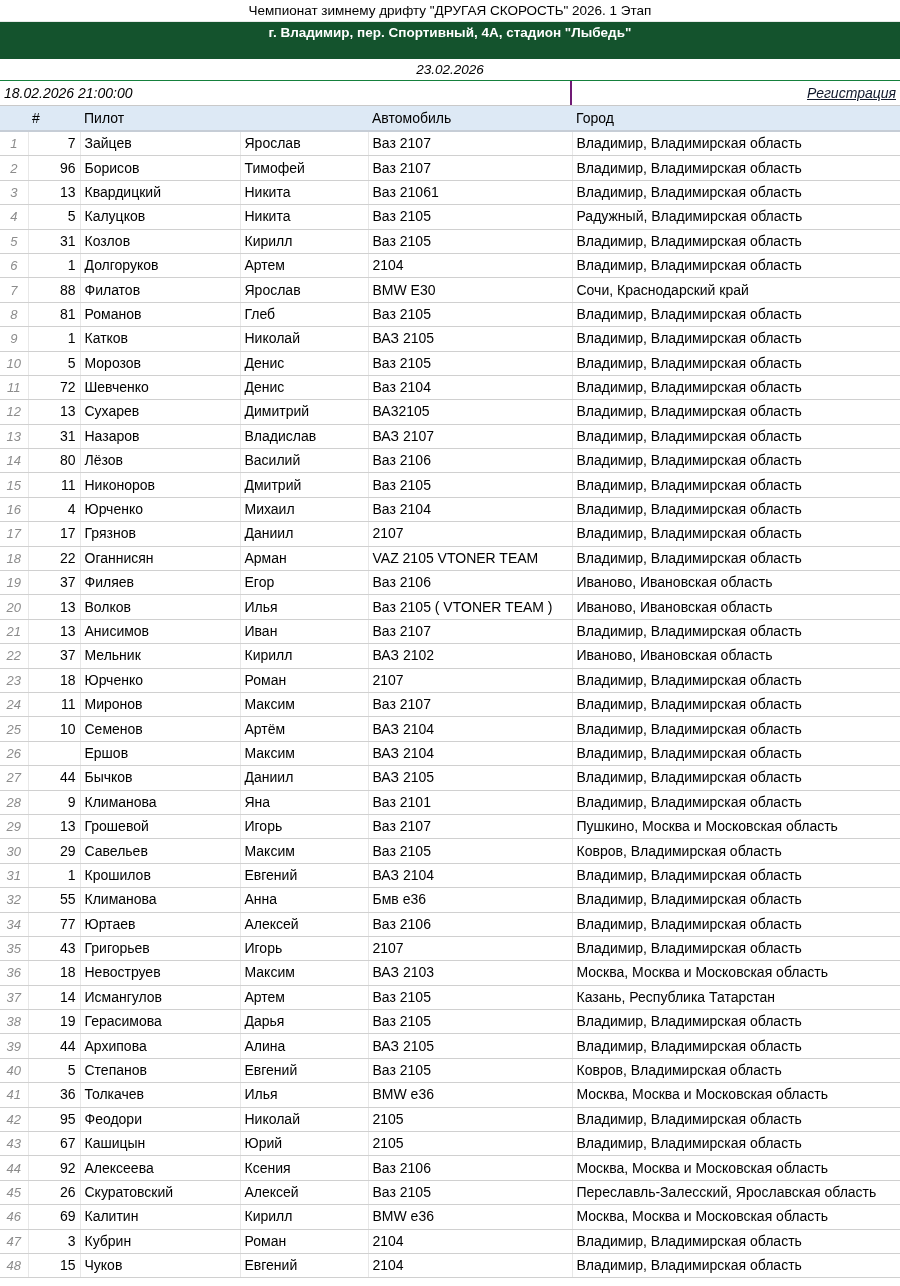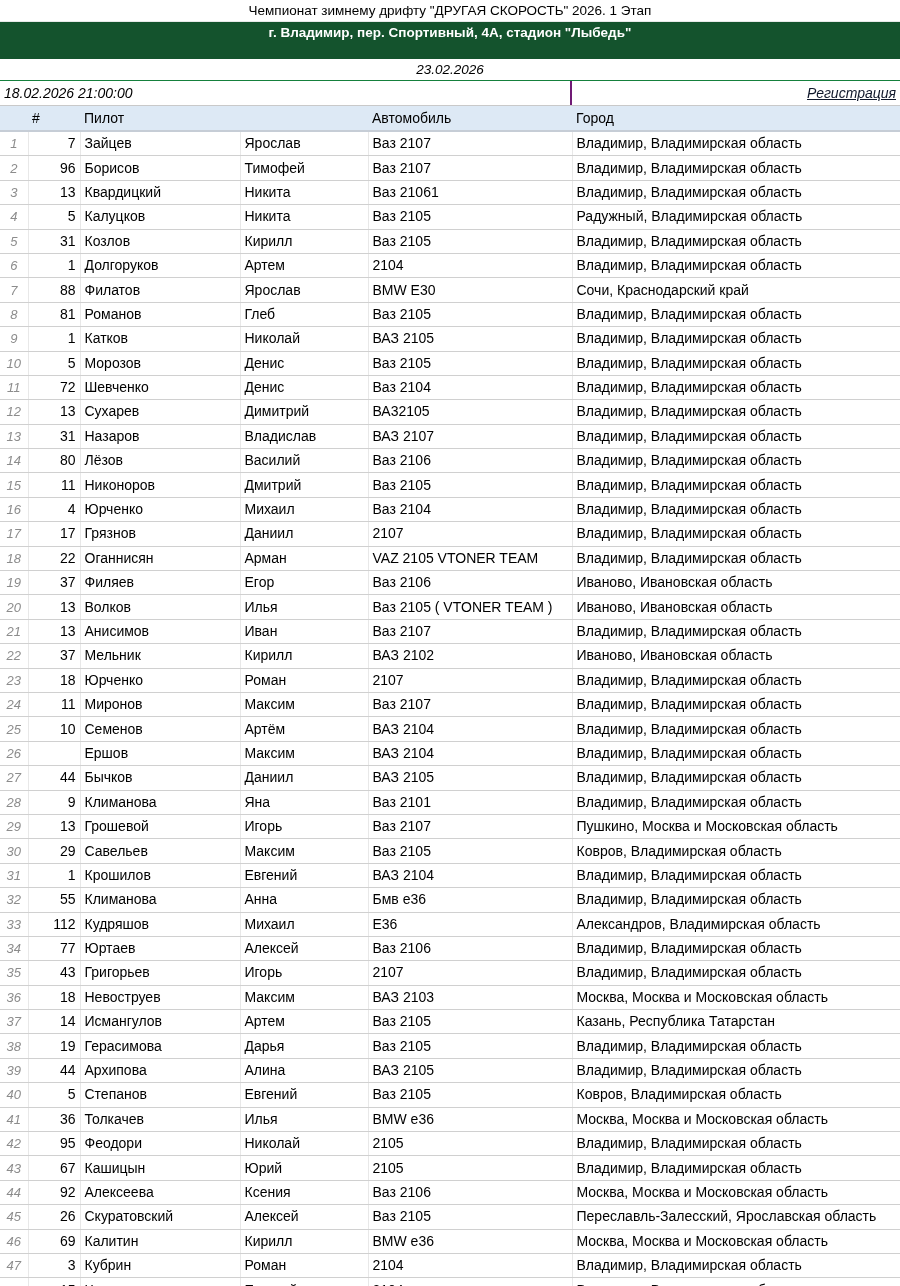--- a/index.html
+++ b/index.html
@@ -296,28 +296,20 @@
       </tr>
       <tr>
         <td class="c-idx">32</td>
         <td class="c-num">55</td>
         <td class="c-sur">Климанова</td>
         <td class="c-name">Анна</td>
         <td class="c-car">Бмв е36</td>
         <td class="c-city">Владимир, Владимирская область</td>
       </tr>
       <tr>
-        <td class="c-idx">33</td>
-        <td class="c-num">112</td>
-        <td class="c-sur">Кудряшов</td>
-        <td class="c-name">Михаил</td>
-        <td class="c-car">Е36</td>
-        <td class="c-city">Александров, Владимирская область</td>
-      </tr>
-      <tr>
         <td class="c-idx">34</td>
         <td class="c-num">77</td>
         <td class="c-sur">Юртаев</td>
         <td class="c-name">Алексей</td>
         <td class="c-car">Ваз 2106</td>
         <td class="c-city">Владимир, Владимирская область</td>
       </tr>
       <tr>
         <td class="c-idx">35</td>
         <td class="c-num">43</td>

